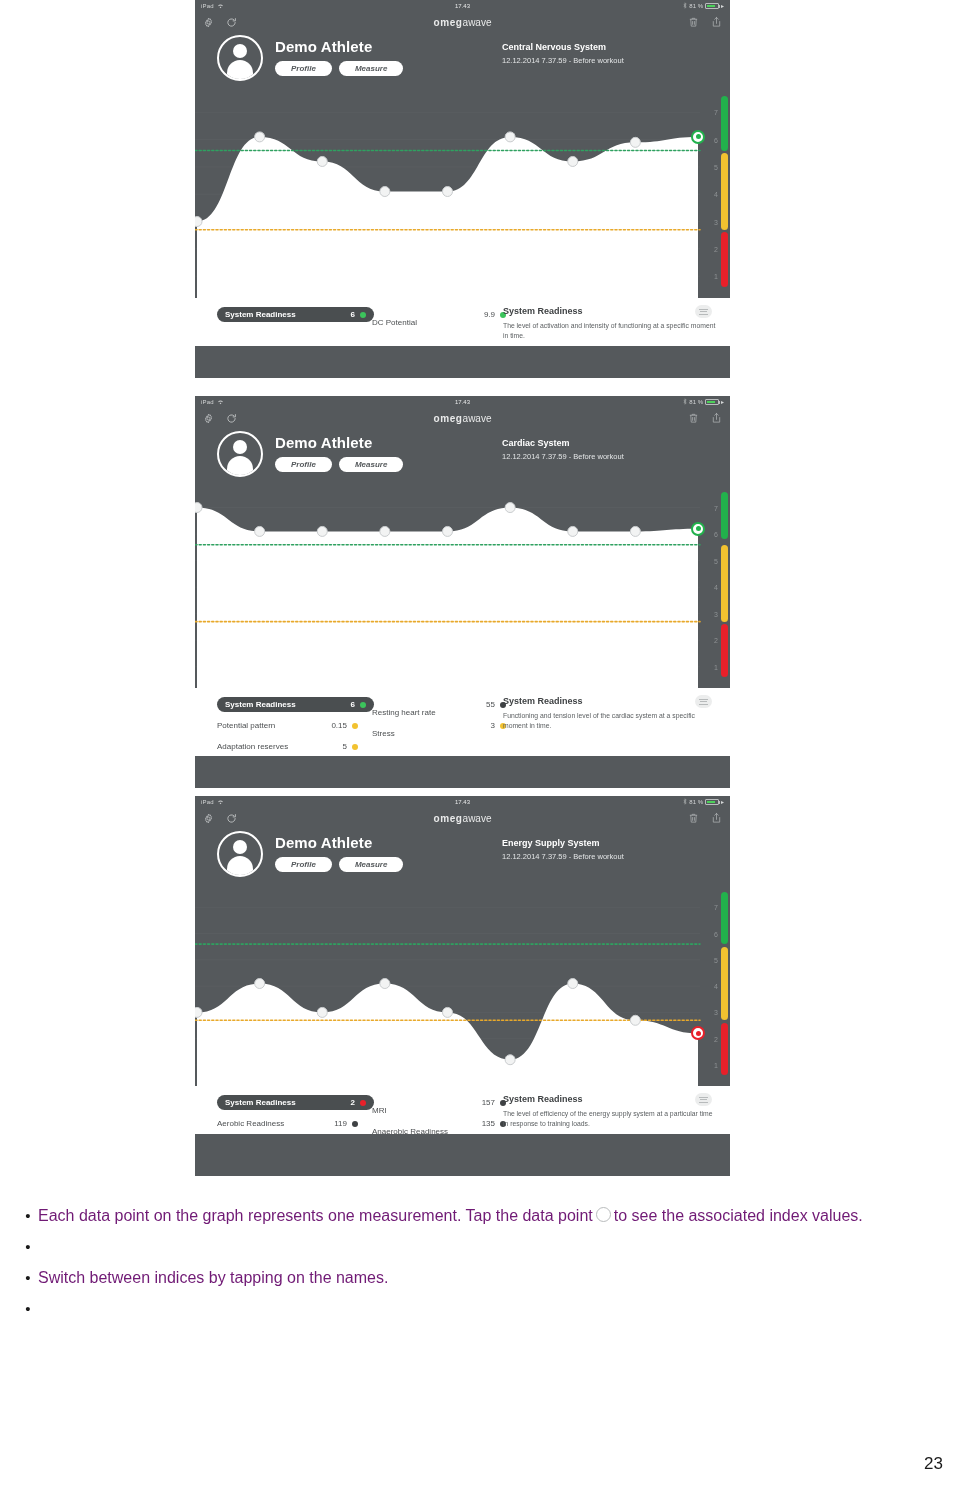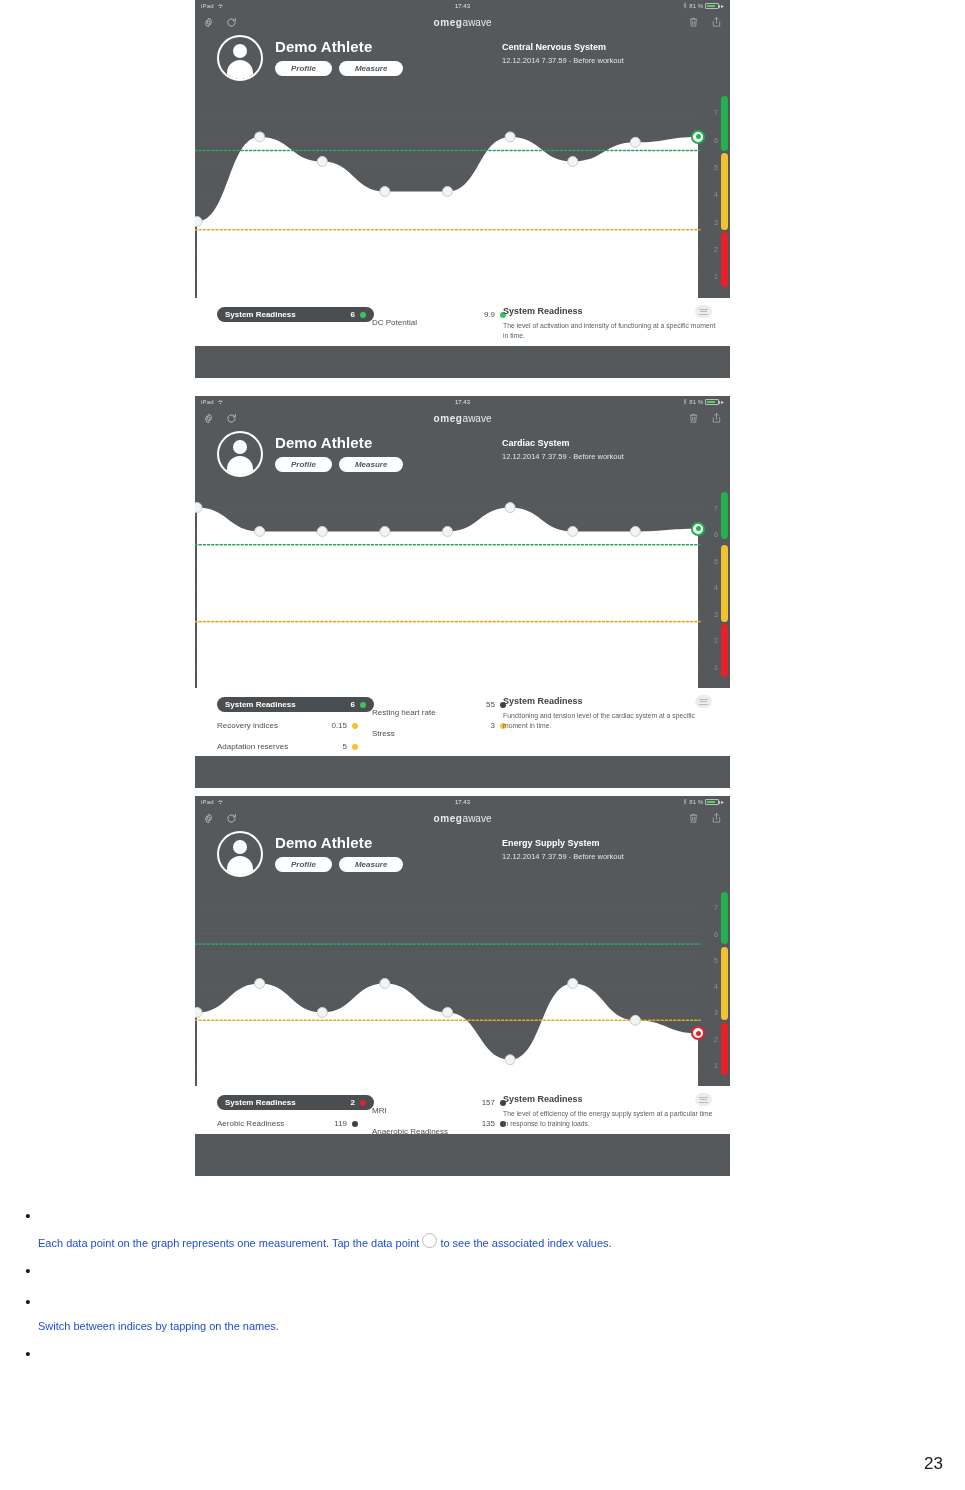--- a/index.html
+++ b/index.html
@@ -75,21 +75,21 @@
   .desc h4{margin:0;font-size:9px;color:#3f4244;font-weight:700;}
   .desc p{margin:5px 0 0 0;font-size:6.8px;line-height:1.5;color:#5b5f61;}
   .parabtn{position:absolute;right:18px;top:7px;width:17px;height:13px;border-radius:7px;background:#eceded;
            display:flex;flex-direction:column;justify-content:center;align-items:center;gap:1.5px;}
   .parabtn i{display:block;height:1px;background:#b7babb;}
 
   
   .bullets{position:absolute;left:18px;top:1205px;width:930px;}
   .bullet{display:flex;align-items:flex-start;margin-bottom:9px;}
   .bullet .dot{width:20px;flex:0 0 20px;text-align:center;font-size:15px;line-height:22px;color:#1a1a1a;}
-  .bullet .txt{font-size:11px;line-height:1.35;color:#1d4ed8;margin-top:28px;}
+  .bullet .txt{font-size:16px;line-height:1.35;color:#701a75;}
   .inline-circle{display:inline-block;width:13px;height:13px;border-radius:50%;border:1.4px solid #b9bcbd;
                  vertical-align:-1px;margin:0 3px;}
   .inline-para{display:inline-block;width:15px;height:12px;border-radius:6px;background:#eceded;
                vertical-align:-2px;margin:0 3px;position:relative;}
   .inline-para i{position:absolute;left:3px;height:1px;background:#b7babb;}
   .pageno{position:absolute;right:22px;bottom:16px;font-size:17px;color:#1a1a1a;}
 </style>
 </head>
 <body>
 
@@ -344,21 +344,21 @@
               <span class="dt" style="background:#3cc45c"></span>
             </div>
           </div>
           <div class="idxcell c2">
             <span class="nm">Resting heart rate</span>
             <span class="vl">55</span>
             <span class="dt" style="background:#3f4244"></span>
           </div>
         </div><div class="idxrow">
           <div class="idxcell c1">
-            <span class="nm">Recovery indices</span>
+            <span class="nm">Potential pattern</span>
             <span class="vl">0.15</span>
             <span class="dt" style="background:#f2c230"></span>
           </div>
           <div class="idxcell c2">
             <span class="nm">Stress</span>
             <span class="vl">3</span>
             <span class="dt" style="background:#f2c230"></span>
           </div>
         </div><div class="idxrow">
           <div class="idxcell c1">

